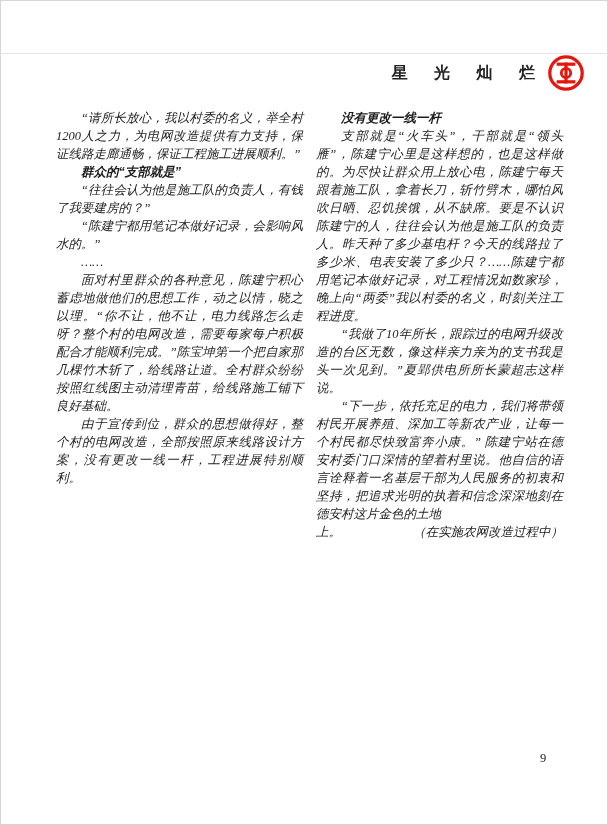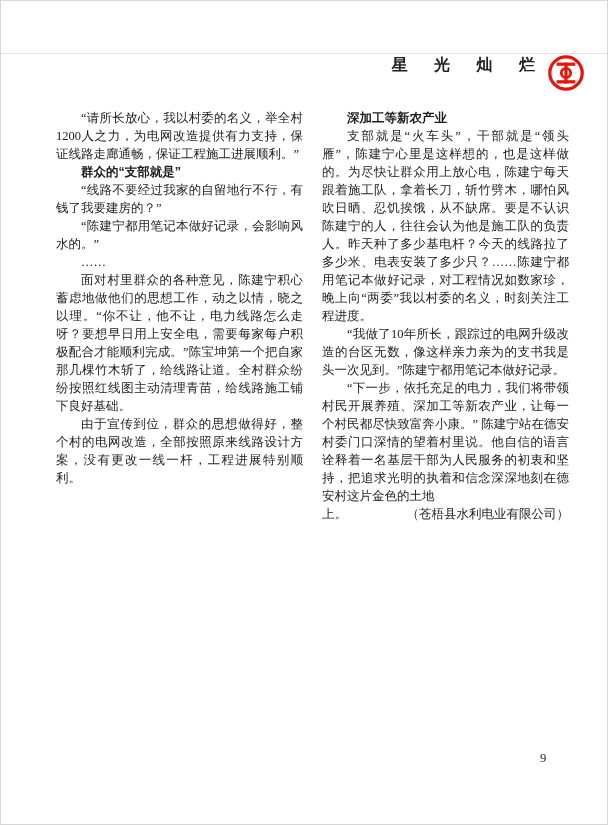--- a/index.html
+++ b/index.html
@@ -28,41 +28,43 @@
     left: 0;
     right: 0;
     height: 1px;
     background: #e4e4e4;
   }
   .masthead {
     position: absolute;
     top: 54px;
     right: 23px;
     display: flex;
+    align-items: center;
   }
   .masthead-title {
     font-family: "Liberation Sans", "DejaVu Sans", sans-serif;
     font-weight: 600;
     font-size: 16px;
     letter-spacing: 11px;
     color: #222222;
     margin-right: 2px;
     white-space: nowrap;
   }
   .logo {
     width: 36px;
     height: 36px;
     flex: 0 0 auto;
   }
   .columns {
     position: absolute;
     top: 108px;
     left: 55px;
     display: flex;
-    gap: 19px;
+    gap: 13px;
+    font-style: italic;
   }
   .col {
     width: 247px;
     font-size: 12.5px;
     line-height: 18px;
     text-align: justify;
     text-justify: inter-ideograph;
   }
   .para {
     margin: 0;
@@ -104,35 +106,35 @@
       <rect x="45.5" y="21" width="9" height="58" fill="#e2180e"></rect>
       <circle cx="50" cy="50" r="13" fill="none" stroke="#e2180e" stroke-width="8"></circle>
     </svg>
   </div>
 
   <div class="columns">
 
     <section class="col">
       <p class="para">“请所长放心，我以村委的名义，举全村1200人之力，为电网改造提供有力支持，保证线路走廊通畅，保证工程施工进展顺利。”</p>
       <p class="subhead">群众的“支部就是”</p>
-      <p class="para">“线路不要经过我家的自留地行不行，有钱了我要建房的？”</p>
+      <p class="para">“往往会认为他是施工队的负责人，有钱了我要建房的？”</p>
       <p class="para">“陈建宁都用笔记本做好记录，会影响风水的。”</p>
       <p class="para">……</p>
-      <p class="para">面对村里群众的各种意见，陈建宁积心蓄虑地做他们的思想工作，动之以情，晓之以理。“你不让，他不让，电力线路怎么走呀？要想早日用上安全电，需要每家每户积极配合才能顺利完成。”陈宝坤第一个把自家那几棵竹木斩了，给线路让道。全村群众纷纷按照红线图主动清理青苗，给线路施工铺下良好基础。</p>
+      <p class="para">面对村里群众的各种意见，陈建宁积心蓄虑地做他们的思想工作，动之以情，晓之以理。“你不让，他不让，电力线路怎么走呀？整个村的电网改造，需要每家每户积极配合才能顺利完成。”陈宝坤第一个把自家那几棵竹木斩了，给线路让道。全村群众纷纷按照红线图主动清理青苗，给线路施工铺下良好基础。</p>
       <p class="para">由于宣传到位，群众的思想做得好，整个村的电网改造，全部按照原来线路设计方案，没有更改一线一杆，工程进展特别顺利。</p>
     </section>
 
     <section class="col">
-      <p class="subhead">深加工等新农产业</p>
+      <p class="subhead">没有更改一线一杆</p>
       <p class="para">支部就是“火车头”，干部就是“领头雁”，陈建宁心里是这样想的，也是这样做的。为尽快让群众用上放心电，陈建宁每天跟着施工队，拿着长刀，斩竹劈木，哪怕风吹日晒、忍饥挨饿，从不缺席。要是不认识陈建宁的人，往往会认为他是施工队的负责人。昨天种了多少基电杆？今天的线路拉了多少米、电表安装了多少只？……陈建宁都用笔记本做好记录，对工程情况如数家珍，晚上向“两委”我以村委的名义，时刻关注工程进度。</p>
-      <p class="para">“我做了10年所长，跟踪过的电网升级改造的台区无数，像这样亲力亲为的支书我是头一次见到。”陈建宁都用笔记本做好记录。</p>
+      <p class="para">“我做了10年所长，跟踪过的电网升级改造的台区无数，像这样亲力亲为的支书我是头一次见到。”夏郢供电所所长蒙超志这样说。</p>
       <p class="para">“下一步，依托充足的电力，我们将带领村民开展养殖、深加工等新农产业，让每一个村民都尽快致富奔小康。” 陈建宁站在德安村委门口深情的望着村里说。他自信的语言诠释着一名基层干部为人民服务的初衷和坚持，把追求光明的执着和信念深深地刻在德安村这片金色的土地</p>
       <p class="para closing-line">
         <span>上。</span>
-        <span>（苍梧县水利电业有限公司）</span>
+        <span>（在实施农网改造过程中）</span>
       </p>
     </section>
 
   </div>
 
   <div class="page-number">9</div>
 
 </div>
 
 </body></html>

